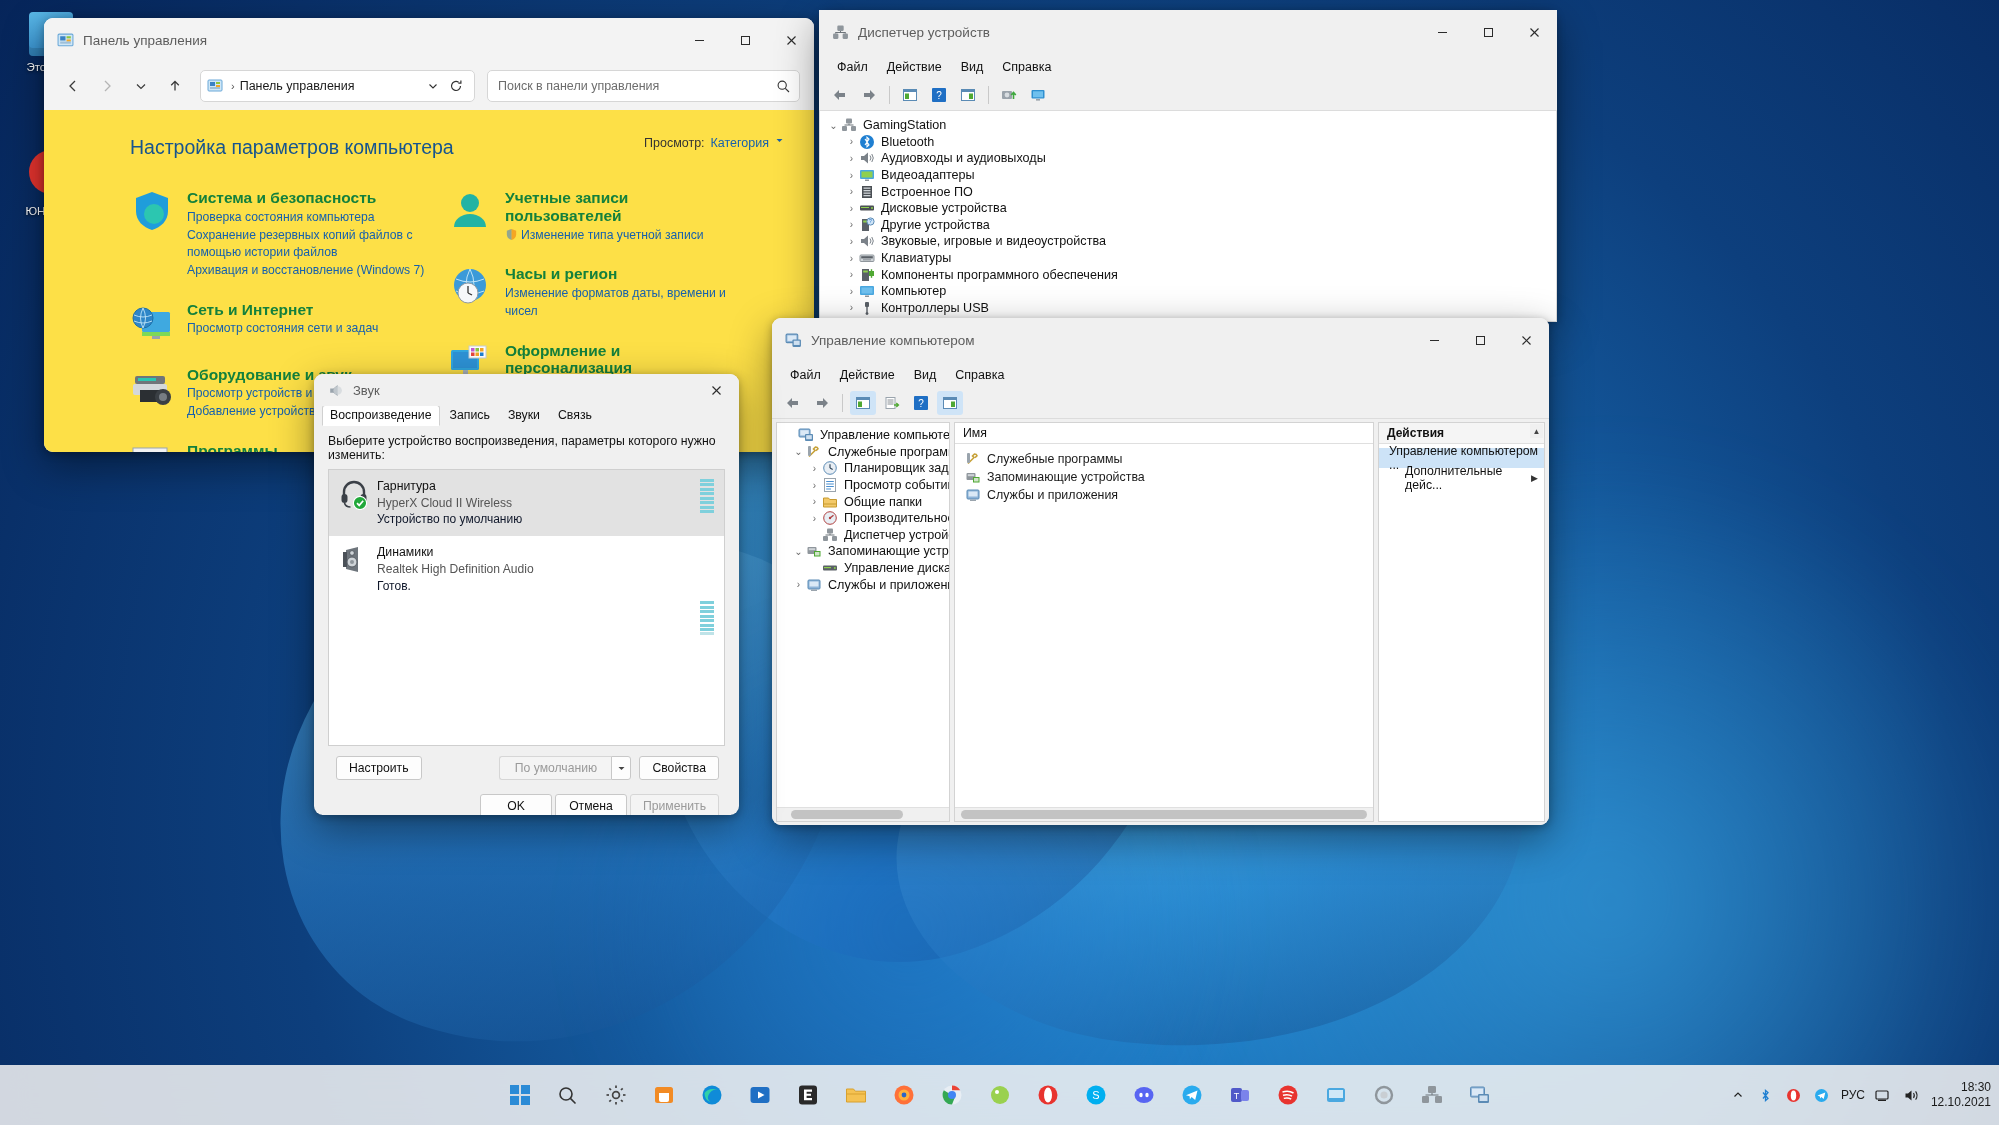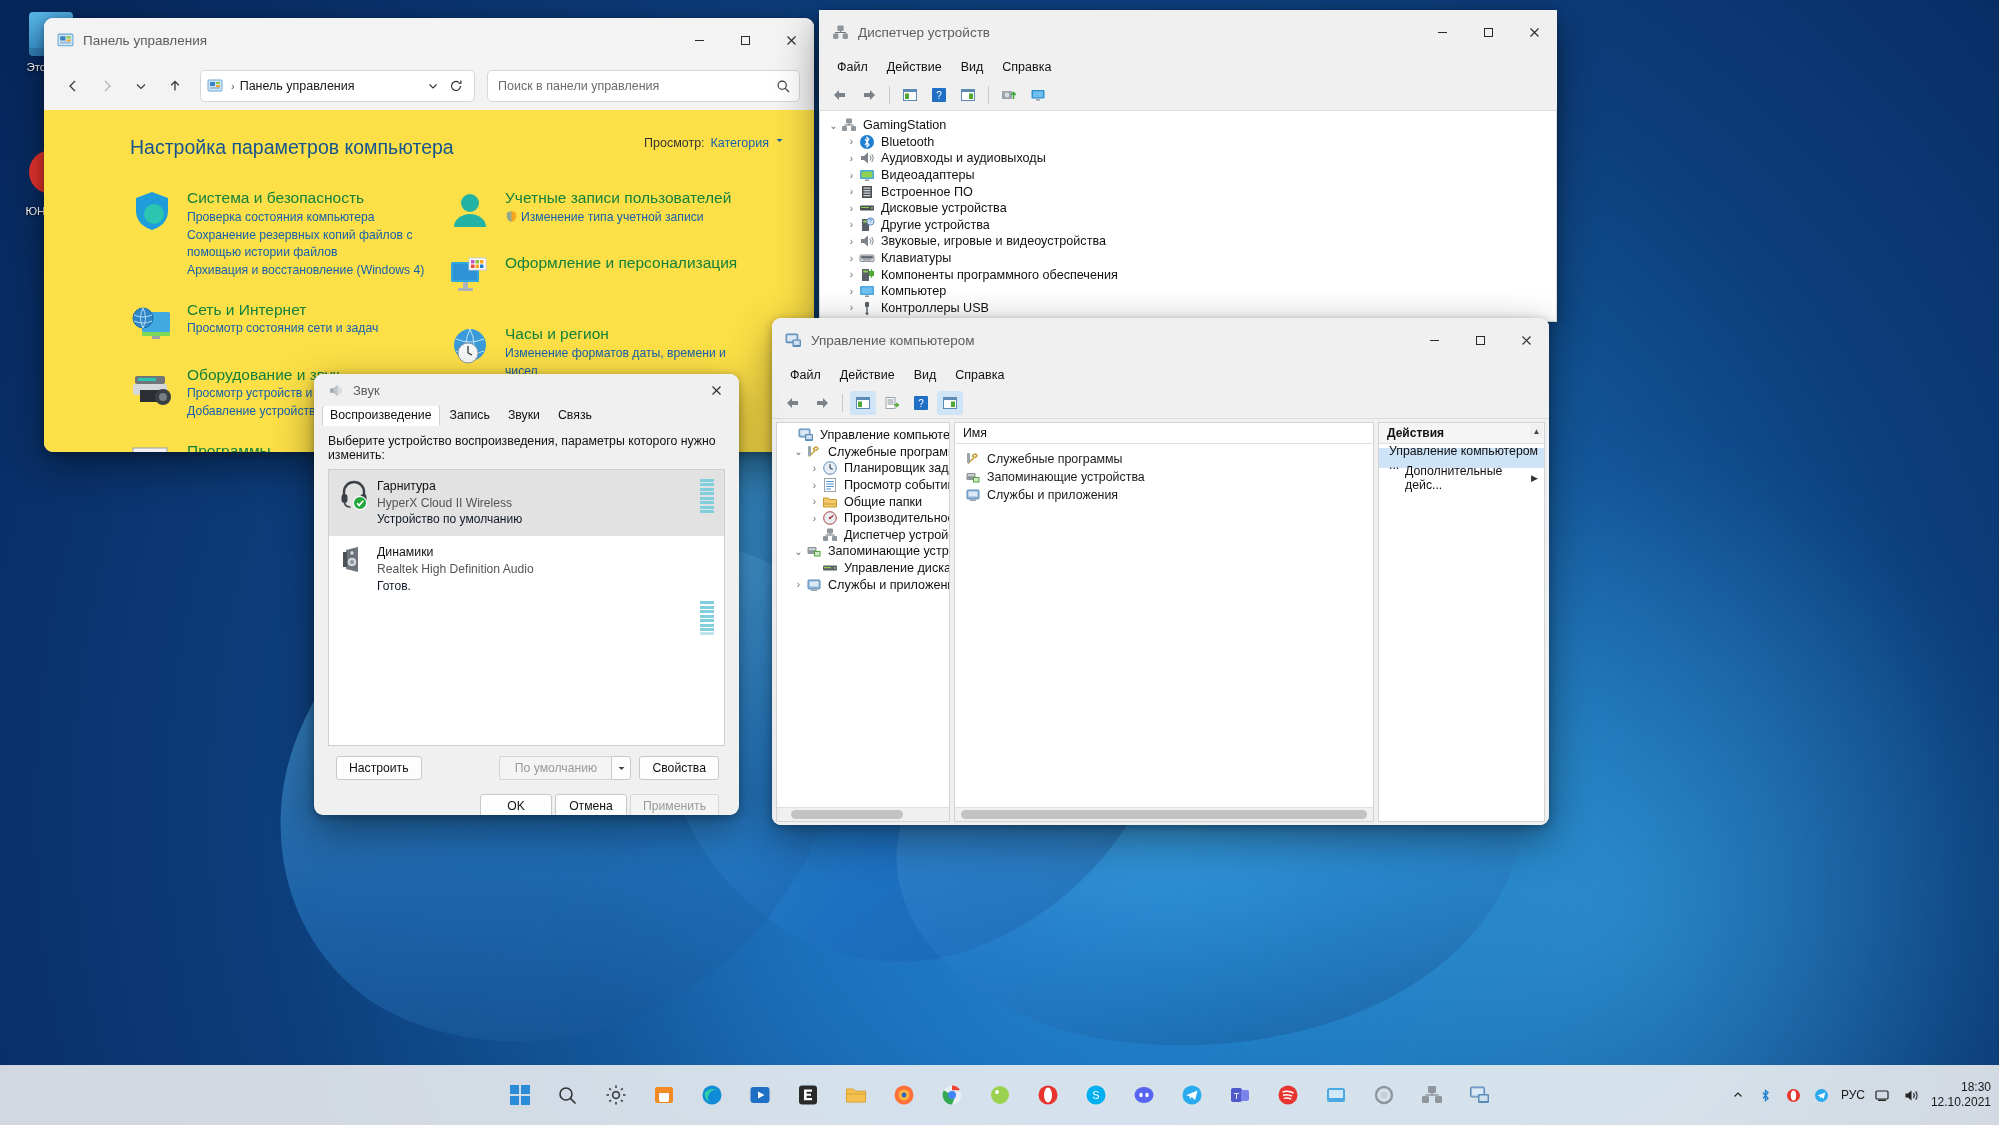--- a/index.html
+++ b/index.html
@@ -46,21 +46,21 @@
   #cp-search input::placeholder{color:#6d6d6d;}
   #cp-body{background:#fde047;height:calc(100% - 92px);padding:26px 0 0 0;position:relative;}
   #cp-head{display:flex;align-items:flex-start;padding:0 30px 0 86px;}
   #cp-title{font-size:19.5px;color:#16548f;font-weight:400;}
   #cp-view{margin-left:auto;font-size:12.5px;color:#333;display:flex;gap:6px;align-items:flex-start;}
   #cp-view .vlink{color:#1660ad;}
   #cp-cols{display:flex;padding:30px 20px 0 86px;gap:18px;}
   .cp-col{width:300px;}
   .cat{display:flex;margin-bottom:21px;}
   .cat .ico{width:44px;height:44px;flex:none;margin-right:13px;position:relative;}
-  .cat h3{margin:0 0 2px;font-size:15.5px;font-weight:400;color:#14803c;line-height:1.15;}
+  .cat h3{margin:0 0 2px;font-size:15.5px;font-weight:700;color:#14803c;line-height:1.15;}
   .cat a{display:block;font-size:12.2px;color:#1660ad;line-height:1.45;text-decoration:none;}
   .cat a .shield{display:inline-block;width:13px;height:13px;vertical-align:-2px;margin-right:3px;}
   
   .mmc .titlebar{background:#f0f0f0;}
   .menubar{height:26px;display:flex;align-items:center;padding:0 10px;background:#f0f0f0;gap:3px;text-align:right;}
   .menubar span{font-size:12.5px;color:#111;padding:3px 8px;border-radius:3px;}
   .mmctool{height:30px;display:flex;align-items:center;padding:0 8px;gap:3px;background:#f0f0f0;border-bottom:1px solid #dcdcdc;}
   .tbtn{width:26px;height:24px;display:flex;align-items:center;justify-content:center;border-radius:3px;}
   .tbtn.act{background:#cfe4f7;}
   .tbsep{width:1px;height:18px;background:#c9c9c9;margin:0 4px;}
@@ -244,21 +244,21 @@
           <div class="ico">
             <svg width="44" height="44" viewBox="0 0 44 44">
                 <path d="M22 3 L38 9 V22 C38 32 31 38 22 41 C13 38 6 32 6 22 V9 Z" fill="#1f9ddb"></path>
                 <circle cx="24" cy="25" r="10" fill="#2cc6b0"></circle>
               </svg>
           </div>
           <div style="flex:1">
             <h3>Система и безопасность</h3>
             <a>Проверка состояния компьютера</a>
             <a>Сохранение резервных копий файлов с помощью истории файлов</a>
-            <a>Архивация и восстановление (Windows 4)</a>
+            <a>Архивация и восстановление (Windows 7)</a>
           </div>
         </div>
 
         <div class="cat">
           <div class="ico">
             <svg width="44" height="44" viewBox="0 0 44 44">
               <rect x="12" y="11" width="28" height="20" rx="1.5" fill="#3fa9e0"></rect>
               <rect x="12" y="31" width="28" height="4" fill="#7ed957"></rect>
               <rect x="22" y="35" width="8" height="3" fill="#9aa4ad"></rect>
               <circle cx="13" cy="17" r="10" fill="#2e86c8"></circle>
@@ -324,20 +324,36 @@
           </div>
           <div style="flex:1">
             <h3>Учетные записи пользователей</h3>
             <a>
               <svg class="shield" viewBox="0 0 14 14">
                   <path d="M7 1 L12 3 V7 C12 10 9.8 12 7 13 C4.2 12 2 10 2 7 V3 Z" fill="#ffd34d"></path>
                   <path d="M7 1 L12 3 V7 C12 10 9.8 12 7 13 Z" fill="#f5a623"></path>
                   <path d="M7 1 L2 3 V7 C2 10 4.2 12 7 13 Z" fill="#3b82c4" opacity=".55"></path>
                 </svg><span>Изменение типа учетной записи</span>
             </a>
+          </div>
+        </div>
+
+        <div class="cat">
+          <div class="ico">
+            <svg width="44" height="44" viewBox="0 0 44 44">
+              <circle cx="22" cy="20" r="16" fill="#3b9ad9"></circle>
+              <path d="M8 14 q14 6 28 0 M8 26 q14 6 28 0 M22 4 q-8 16 0 32 M22 4 q8 16 0 32" fill="none" stroke="#bfe4f7" stroke-width="1"></path>
+              <circle cx="20" cy="28" r="10" fill="#f6f8fa" stroke="#8f9aa3"></circle>
+              <line x1="20" y1="28" x2="20" y2="21" stroke="#333" stroke-width="1.3"></line>
+                <line x1="20" y1="28" x2="24" y2="30" stroke="#333" stroke-width="1.3"></line>
+            </svg>
+          </div>
+          <div style="flex:1">
+            <h3>Часы и регион</h3>
+            <a>Изменение форматов даты, времени и чисел</a>
           </div>
         </div>
 
         <div class="cat" style="margin-bottom:27px;">
           <div class="ico">
             <svg width="44" height="44" viewBox="0 0 44 44">
               <rect x="3" y="8" width="28" height="20" rx="1.5" fill="#31a7e0"></rect>
               <rect x="5" y="10" width="24" height="16" fill="#2d92d6"></rect>
               <rect x="15" y="28" width="5" height="6" fill="#aab3ba"></rect>
                 <rect x="10" y="34" width="15" height="3" rx="1" fill="#aab3ba"></rect>
@@ -353,36 +369,20 @@
             </svg>
           </div>
           <div style="flex:1">
             <h3>Оформление и персонализация</h3>
           </div>
         </div>
 
         <div class="cat">
           <div class="ico">
             <svg width="44" height="44" viewBox="0 0 44 44">
-              <circle cx="22" cy="20" r="16" fill="#3b9ad9"></circle>
-              <path d="M8 14 q14 6 28 0 M8 26 q14 6 28 0 M22 4 q-8 16 0 32 M22 4 q8 16 0 32" fill="none" stroke="#bfe4f7" stroke-width="1"></path>
-              <circle cx="20" cy="28" r="10" fill="#f6f8fa" stroke="#8f9aa3"></circle>
-              <line x1="20" y1="28" x2="20" y2="21" stroke="#333" stroke-width="1.3"></line>
-                <line x1="20" y1="28" x2="24" y2="30" stroke="#333" stroke-width="1.3"></line>
-            </svg>
-          </div>
-          <div style="flex:1">
-            <h3>Часы и регион</h3>
-            <a>Изменение форматов даты, времени и чисел</a>
-          </div>
-        </div>
-
-        <div class="cat">
-          <div class="ico">
-            <svg width="44" height="44" viewBox="0 0 44 44">
               <circle cx="22" cy="22" r="17" fill="#1f8fd6"></circle>
               <circle cx="22" cy="12.5" r="3.3" fill="#fff"></circle>
               <path d="M10 17 h24 v2.6 h-9 l3.6 15 h-3 L22 24.6 L18.4 34.6 h-3 L19 19.6 h-9 Z" fill="#fff"></path>
             </svg>
           </div>
           <div style="flex:1">
             <h3>Специальные возможности</h3>
             <a>Рекомендуемые Windows параметры</a>
             <a>Оптимизация изображения на экране</a>
           </div>

